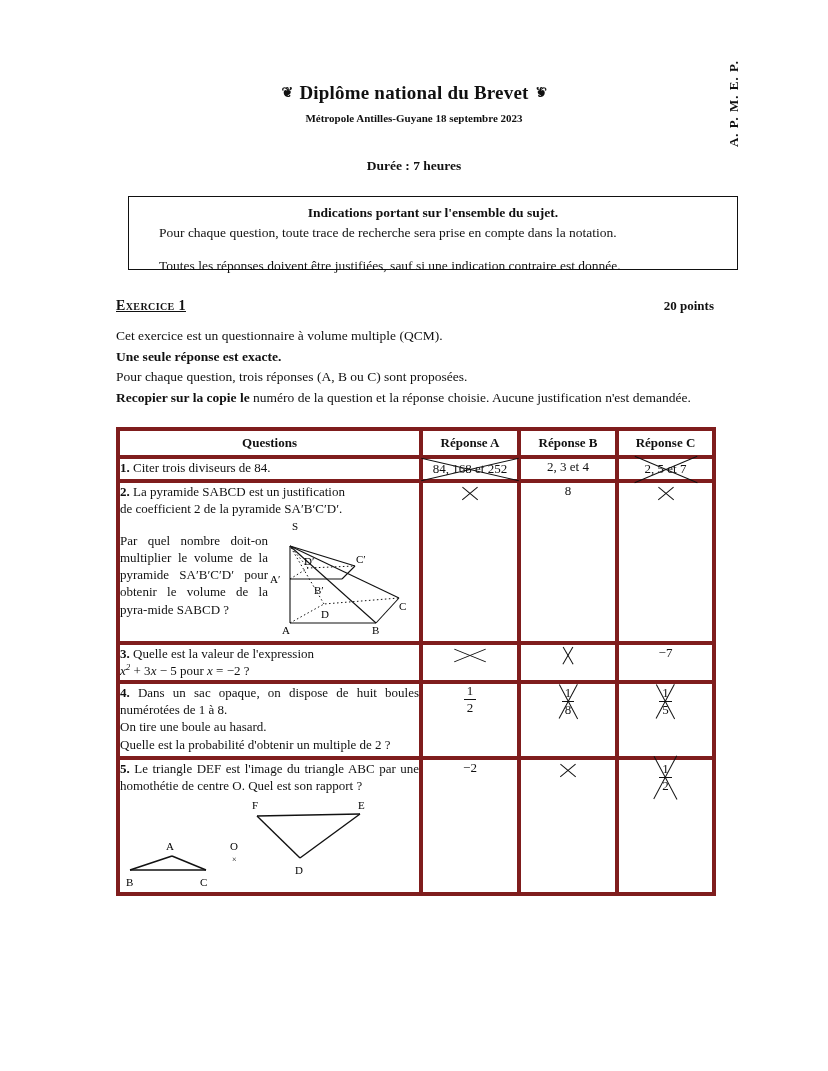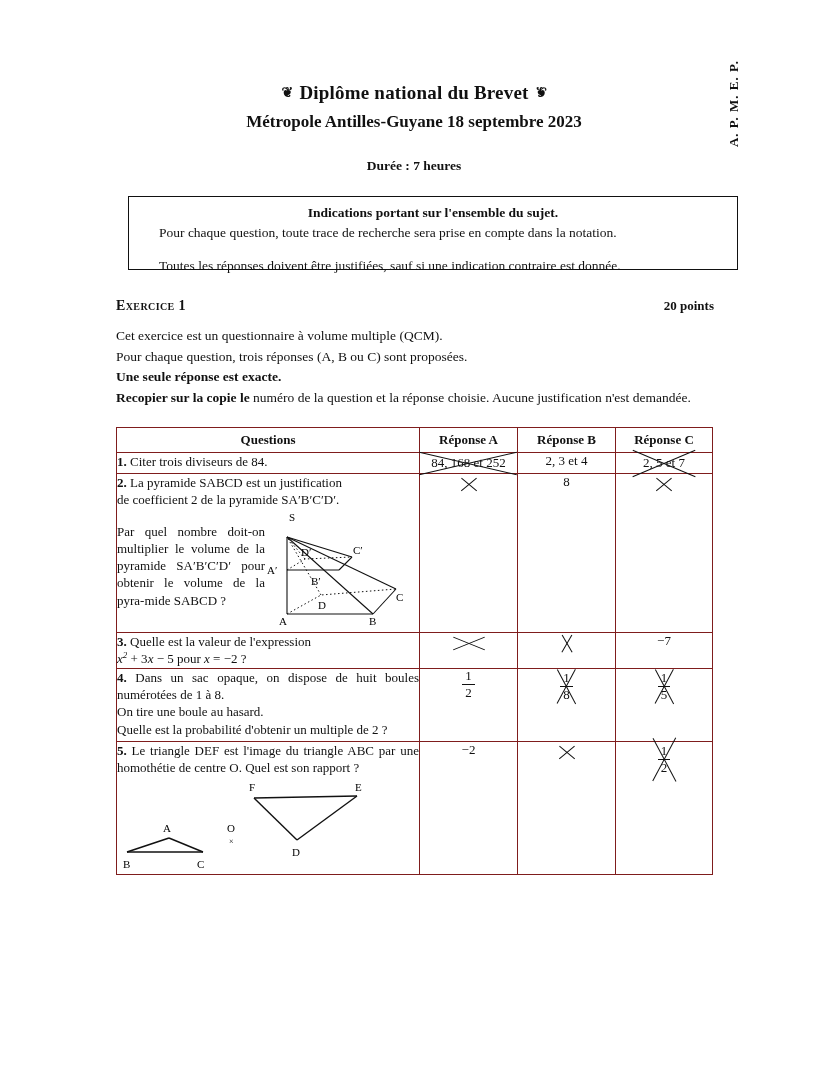--- a/index.html
+++ b/index.html
@@ -17,50 +17,50 @@
   .apmep {
     position:absolute; right:86px; top:60px;
     writing-mode:vertical-rl; transform:rotate(180deg);
     font-weight:bold; font-size:13px; letter-spacing:1px;
     font-family:"Liberation Serif", serif;
   }
 
   
   .hdr { position:absolute; left:114px; top:82px; width:600px; text-align:center; }
   .hdr .line1 { font-size:19px; font-weight:bold; letter-spacing:.2px; }
-  .hdr .line2 { font-size:17px; font-weight:bold; margin-top:8px; }
+  .hdr .line2 { font-size:11px; font-weight:bold; margin-top:8px; }
   .orn { font-size:14px; vertical-align:2px; display:inline-block; padding:0 6px; }
   .orn.r { transform:scaleX(-1); }
   .duree { position:absolute; left:114px; top:158px; width:600px; text-align:center;
            font-size:13.5px; font-weight:bold; }
 
   
   .indbox {
     position:absolute; left:128px; top:196px; width:610px; height:74px;
     border:1.2px solid #111; box-sizing:border-box; padding:8px 14px 0 14px;
   }
   .indbox .t { text-align:center; font-weight:bold; font-size:13.5px; }
   .indbox .p { font-size:13.5px; margin-top:13px; line-height:1.45; padding-left:16px; }
 
   
   .exline { position:absolute; left:116px; top:298px; width:598px; }
   .exline .ex { font-weight:bold; font-size:14px; float:left;
-                font-variant:small-caps; letter-spacing:.4px; }
+                font-variant:small-caps; letter-spacing:.4px;text-decoration:underline; }
   .exline .pts { font-weight:bold; font-size:13px; float:right; }
   .intro { position:absolute; left:116px; top:326px; width:600px;
            font-size:13.5px; line-height:1.52; }
   .intro b { font-weight:bold; }
 
   
   table.qcm {
     position:absolute; left:116px; top:427px; width:596px;
     border-collapse:collapse; table-layout:fixed;
   }
   table.qcm td, table.qcm th {
-    border:1px solid #7f1d1d; vertical-align:top; padding:0;
+    border:4px solid #7f1d1d; vertical-align:top; padding:0;
   }
   table.qcm th {
     font-size:13px; font-weight:bold; text-align:center; padding:4px 0 4px 0;
   }
   th.qh { text-align:left; padding-left:6px; }
   col.c1 { width:303px; } col.c2 { width:98px; } col.c3 { width:98px; } col.c4 { width:97px; }
   td.qc { font-size:13px; padding:4px 7px 5px 6px; line-height:1.33;margin-left:35px; }
   td.ac { text-align:center; font-size:13px; vertical-align:middle; position:relative; }
   .qnum { font-weight:bold; }
 
@@ -120,22 +120,22 @@
     <div class="p">Toutes les réponses doivent être justifiées, sauf si une indication contraire est donnée.</div>
   </div>
 
   <div class="exline">
     <span class="ex">Exercice 1</span>
     <span class="pts">20 points</span>
   </div>
 
   <div class="intro">
     <div>Cet exercice est un questionnaire à volume multiple (QCM).</div>
+    <div style="font-weight:bold">Une seule réponse est exacte.</div>
     <div>Pour chaque question, trois réponses (A, B ou C) sont proposées.</div>
-    <div style="font-weight:bold">Une seule réponse est exacte.</div>
     <div><b>Recopier sur la copie le</b><span> numéro de la question et la réponse choisie. Aucune justification n'est demandée.</span></div>
   </div>
 
   <table class="qcm">
     <colgroup>
         <col class="c1">
         <col class="c2">
         <col class="c3">
         <col class="c4">
       </colgroup>

